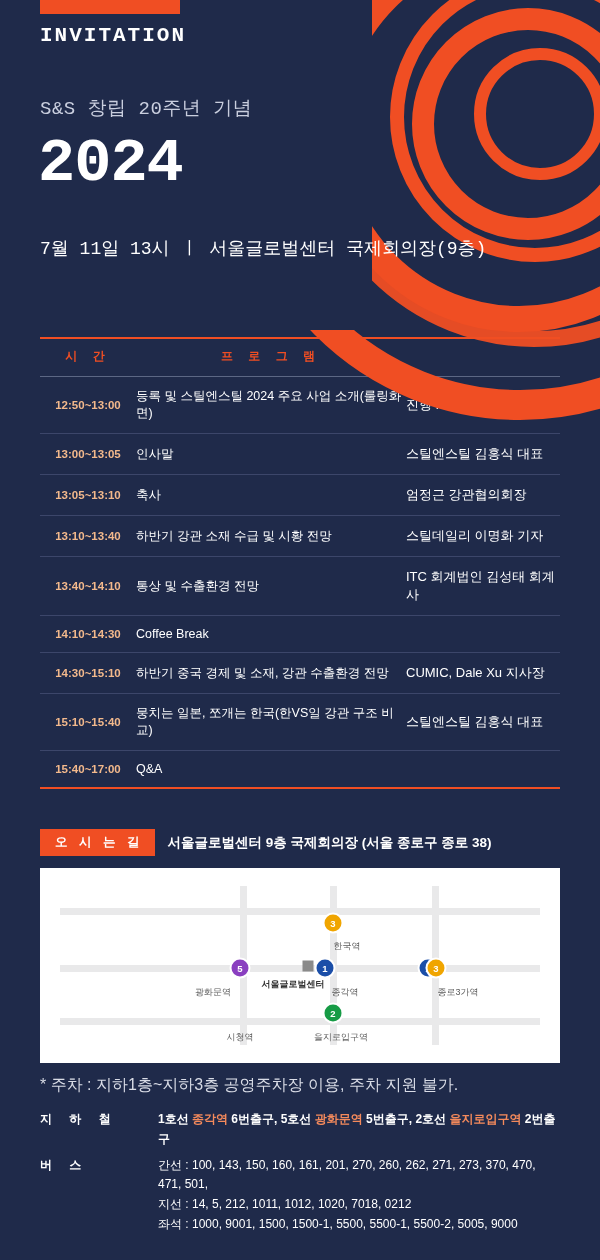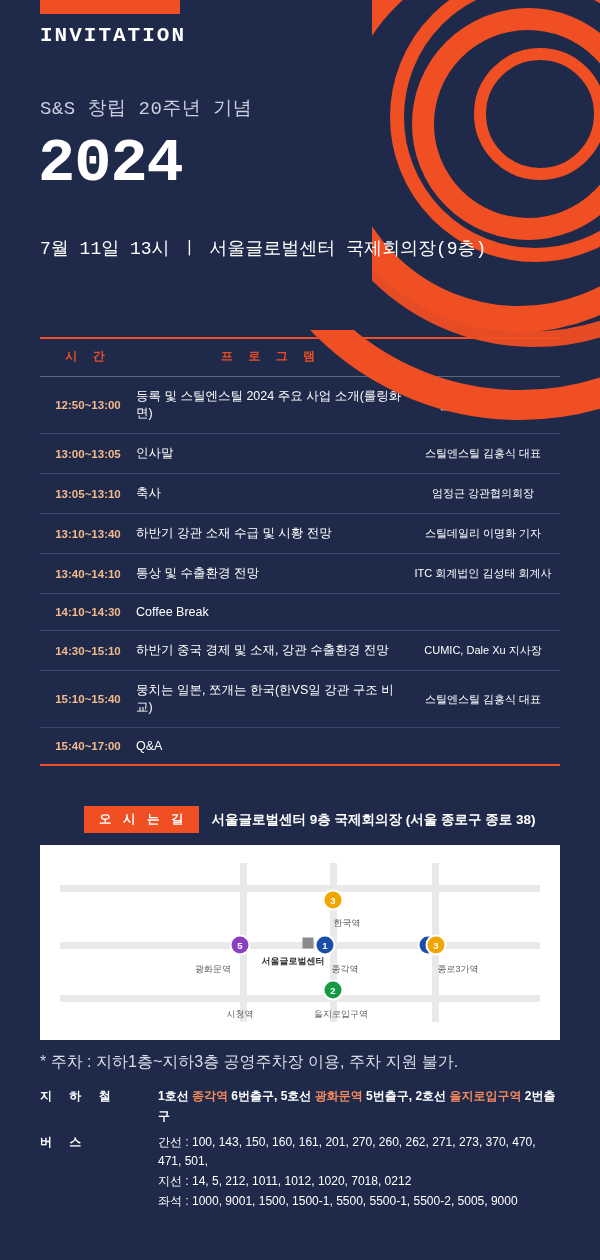--- a/index.html
+++ b/index.html
@@ -123,26 +123,26 @@
     vertical-align: middle;
   }
   td.c-time {
     color: #f3b98c;
     font-weight: bold;
     text-align: center;
     font-size: 11.5px;
     white-space: nowrap;
   }
   td.c-prog { color: #ffffff; font-size: 12.5px; padding-left: 4px;}
-  td.c-spk  { color: #ffffff; font-size: 11px; text-align: center; }
+  td.c-spk  { color: #ffffff; font-size: 13px; }
   table.schedule tr:last-child td { border-bottom: 2px solid #f04e23; }
 
   
   .map-section { margin: 40px 0 0 40px; }
-  .map-head { display: flex; align-items: center; gap: 12px; margin-left: 44px; }
+  .map-head { display: flex; align-items: center; gap: 12px; }
   .map-addr { font-size: 13.5px; font-weight: bold; color: #ffffff; }
   .map-box {
     width: 520px;
     height: 195px;
     background: #ffffff;
     margin-top: 12px;
     position: relative;
   }
   .road { position: absolute; background: #e9e9ea; }
   .road-h { height: 7px; left: 20px; right: 20px; }

